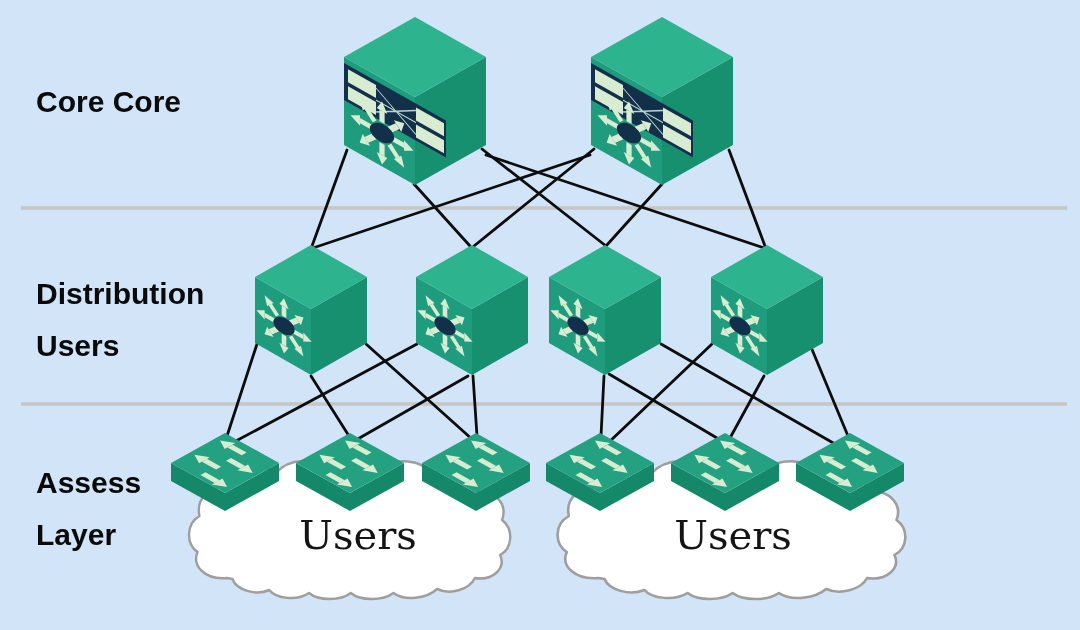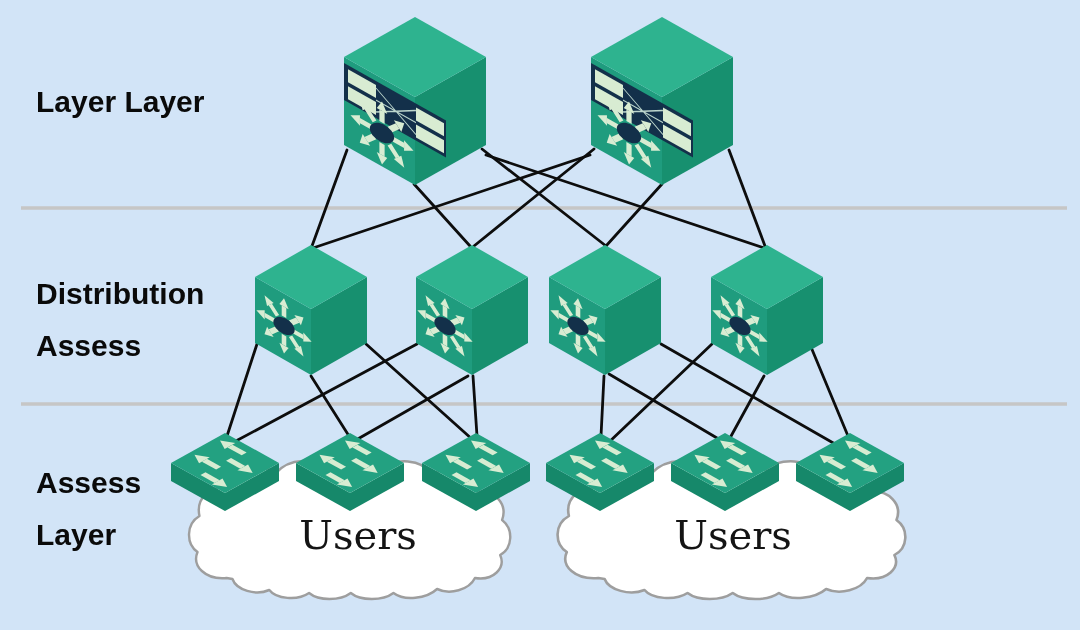--- a/index.html
+++ b/index.html
@@ -134,19 +134,19 @@
   <use href="#acc-switch" transform="translate(350,433)"></use>
   <use href="#acc-switch" transform="translate(476,433)"></use>
   <use href="#acc-switch" transform="translate(600,433)"></use>
   <use href="#acc-switch" transform="translate(725,433)"></use>
   <use href="#acc-switch" transform="translate(850,433)"></use>
 
   <text class="users-text" x="358" y="549" text-anchor="middle">Users</text>
   <text class="users-text" x="733" y="549" text-anchor="middle">Users</text>
 </svg>
 
-<div class="layer-label" id="core-label">Layer Layer</div>
+<div class="layer-label" id="core-label">Core Core</div>
 <div class="layer-label" id="dist-label">Distribution
-Assess</div>
+Users</div>
 <div class="layer-label" id="access-label">Assess
 Layer</div>
 
 </div>
 
 </body></html>

